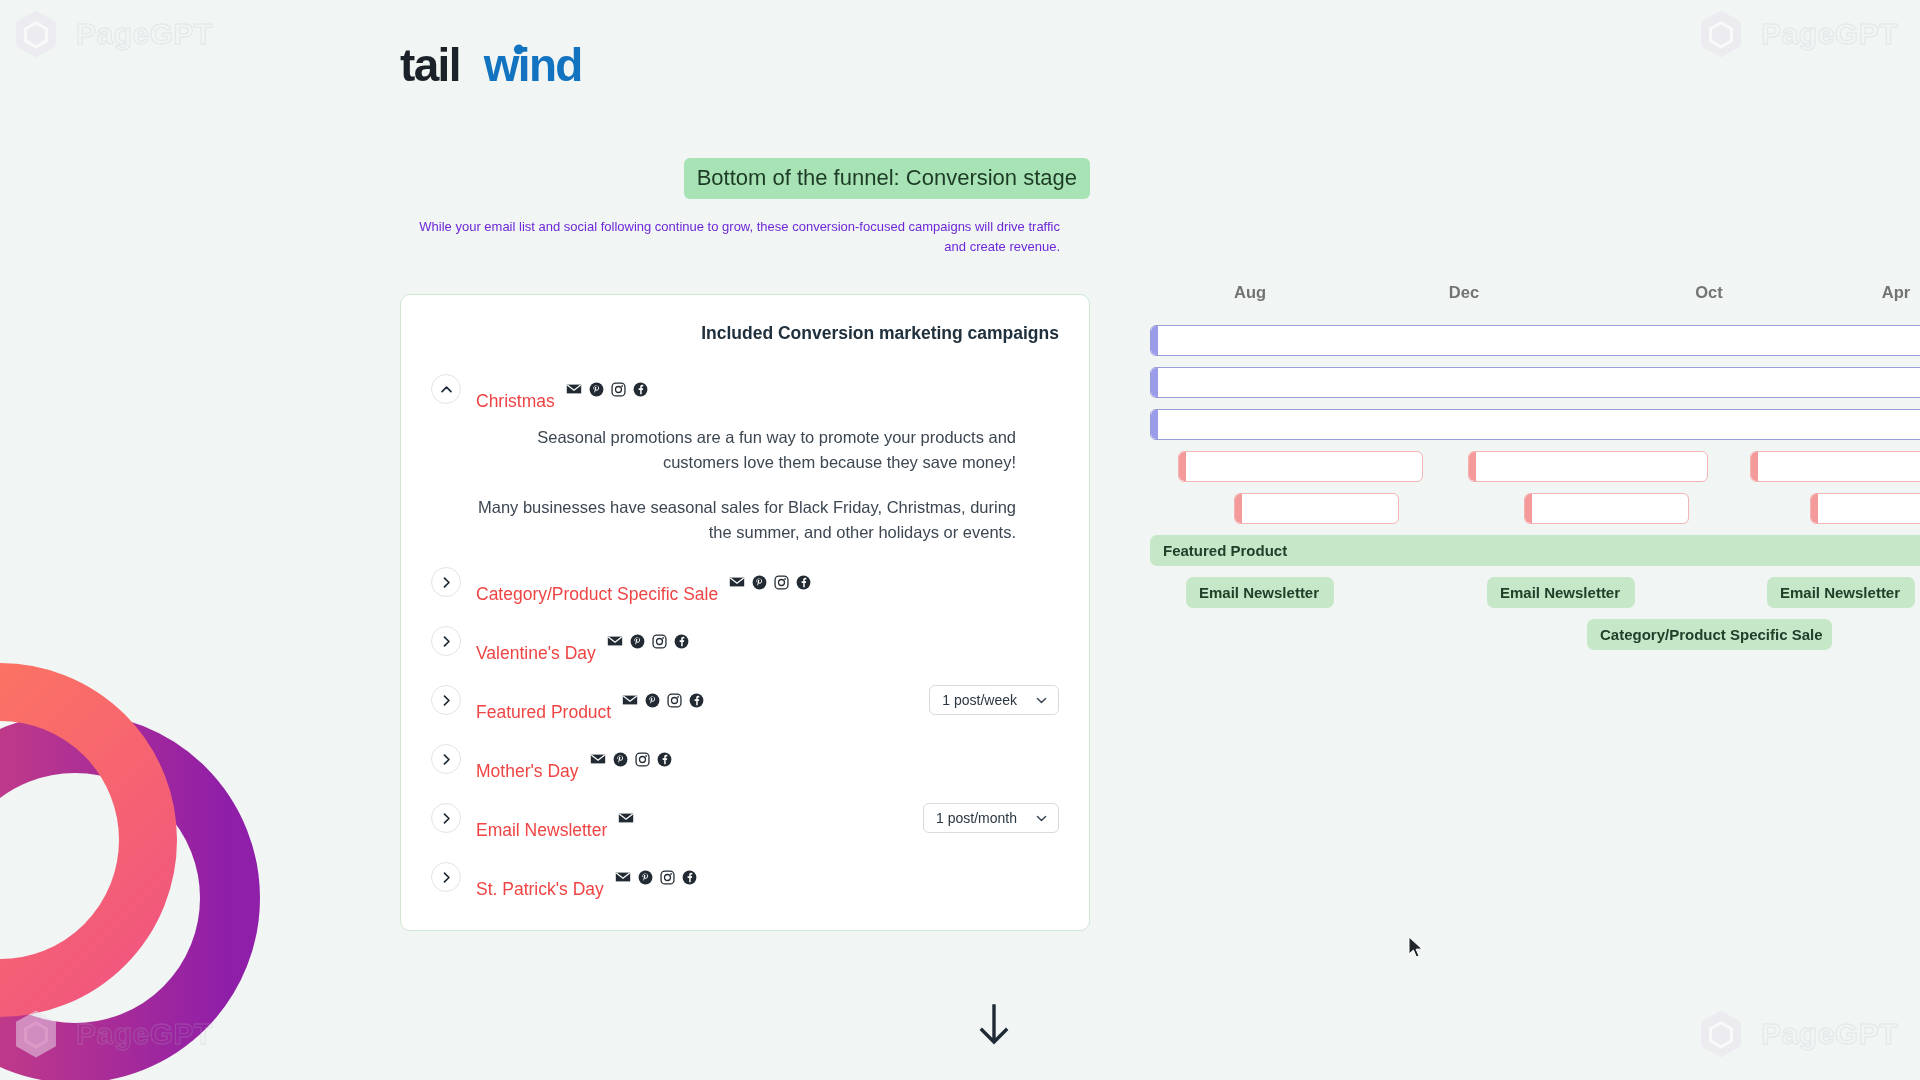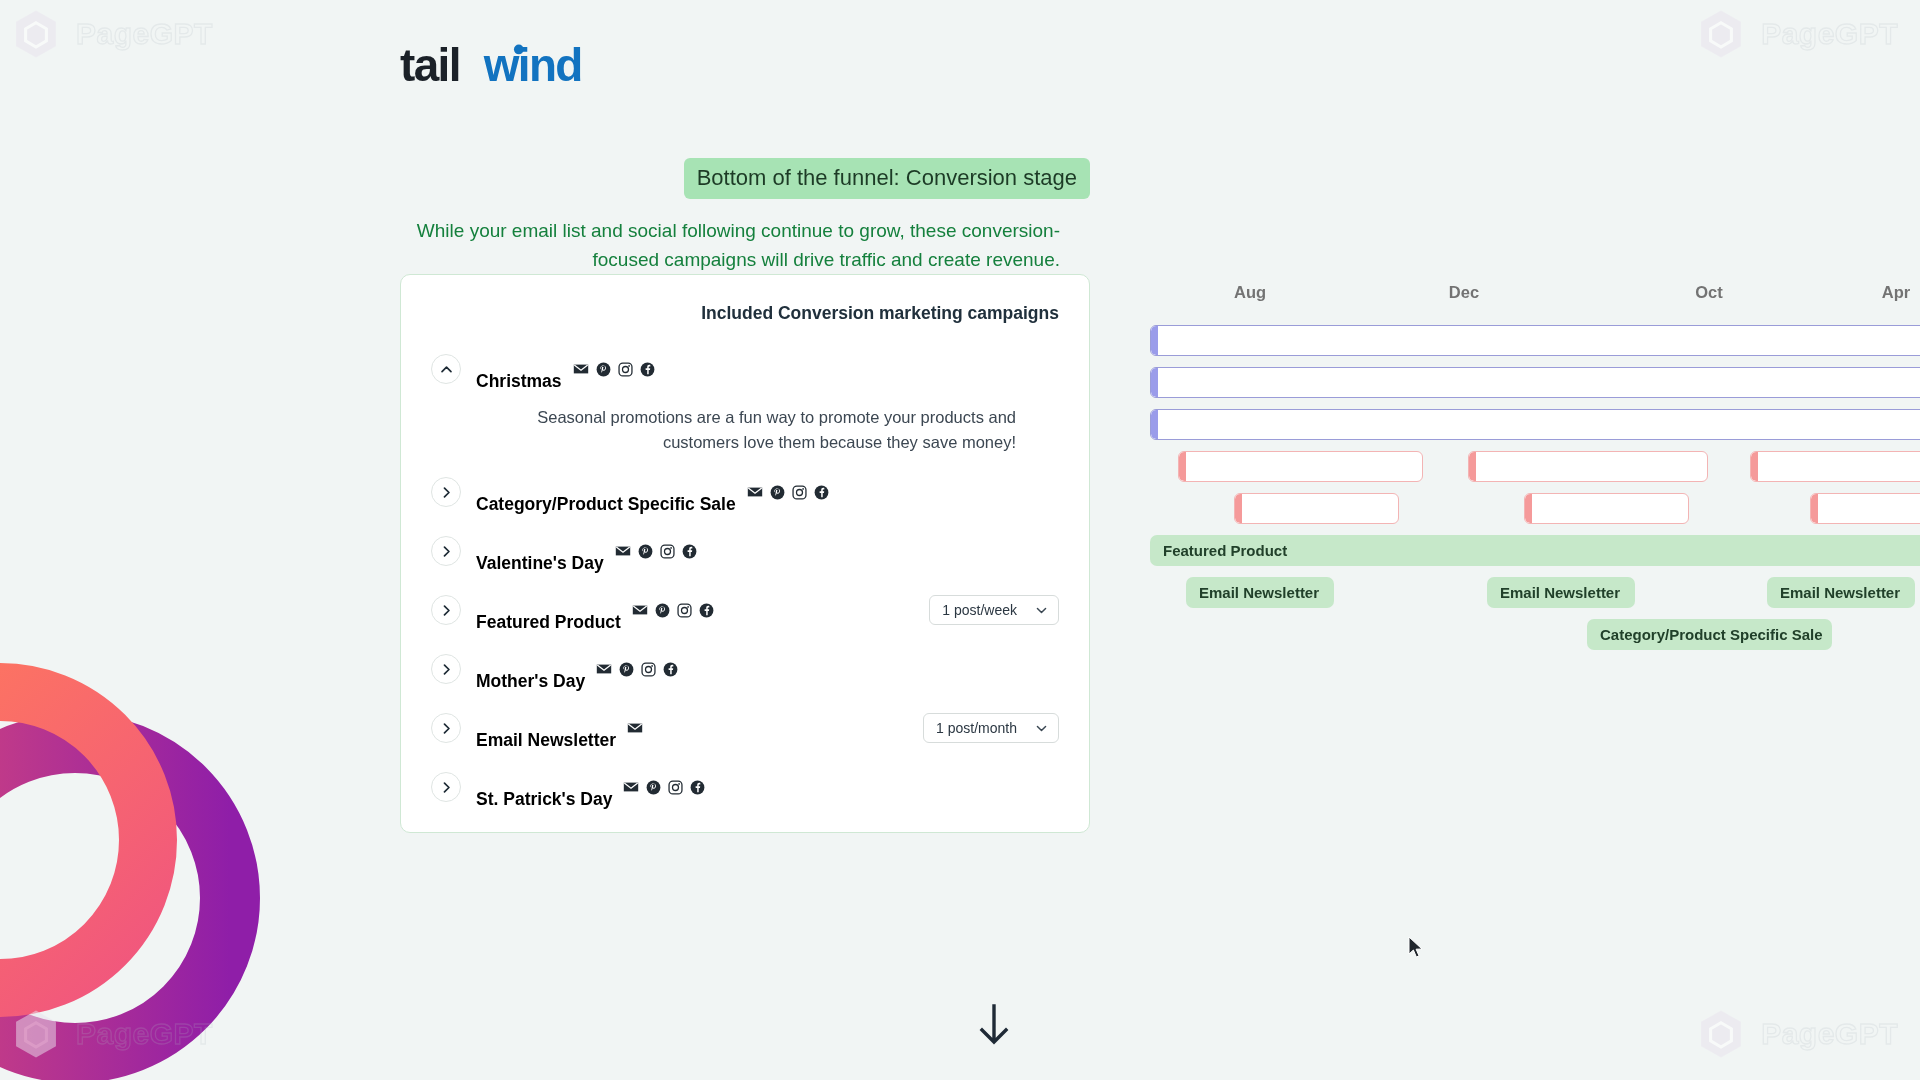--- a/index.html
+++ b/index.html
@@ -89,32 +89,33 @@
   .page-title {
     font-size: 46px;
     font-weight: 700;
     letter-spacing: -0.6px;
     color: #16202b;
     margin-bottom: 22px;
     line-height: 1.1;
   }
 
   .page-sub {
-    font-size: 19px;
+    font-size: 13px;
     line-height: 1.5;
-    color: #15803d;
+    color: #6d28d9;
     max-width: 660px;
+    margin-bottom: 38px;
   }
 
   
   .card {
     background: #ffffff;
     border: 1px solid #cfe8d4;
     border-radius: 10px;
-    padding: 28px 30px 22px;
+    padding: 28px 30px 30px;
     width: 690px;
   }
 
   .card-title {
     font-size: 17.5px;
     font-weight: 700;
     color: #20303c;
     margin-bottom: 22px;
   }
 
@@ -135,22 +136,22 @@
     display: flex;
     align-items: center;
     justify-content: center;
     margin-right: 15px;
     cursor: pointer;
   }
   .chev-btn svg { width: 13px; height: 13px; display: block; }
 
   .camp-name {
     font-size: 17.5px;
-    font-weight: 700;
-    color: #000000;
+    font-weight: 400;
+    color: #ef4444;
     white-space: nowrap;
     margin-top: 25px;
   }
 
   .chan-icons {
     display: flex;
     align-items: center;
     gap: 7px;
     margin-left: 11px;
   }
@@ -355,20 +356,21 @@
        <circle cx="14.8" cy="5.2" r="1.15" fill="#222b33"></circle>
      </svg>
             <svg width="15" height="15" viewBox="0 0 20 20">
        <circle cx="10" cy="10" r="9.2" fill="#222b33"></circle>
        <path d="M11.6 10.6h1.7l.3-2.3h-2v-1.3c0-.66.2-1.1 1.14-1.1h1V3.85c-.2-.03-.82-.09-1.55-.09-1.53 0-2.58.93-2.58 2.65v1.9H7.5v2.3h2.1v5.6h2z" fill="#ffffff"></path>
      </svg>
           </span>
         </div>
         <div class="camp-body">
           <p>Seasonal promotions are a fun way to promote your products and customers love them because they save money!</p>
+          <p>Many businesses have seasonal sales for Black Friday, Christmas, during the summer, and other holidays or events.</p>
         </div>
         <div class="camp-row">
           <div class="chev-btn">
             <svg viewBox="0 0 16 16">
               <path d="M5.5 2.5 L11 8 L5.5 13.5" fill="none" stroke="#1d2a35" stroke-width="2.1" stroke-linecap="round" stroke-linejoin="round"></path>
             </svg>
           </div>
           <span class="camp-name">Category/Product Specific Sale</span>
           <span class="chan-icons">
             <svg width="16" height="16" viewBox="0 0 20 20">

